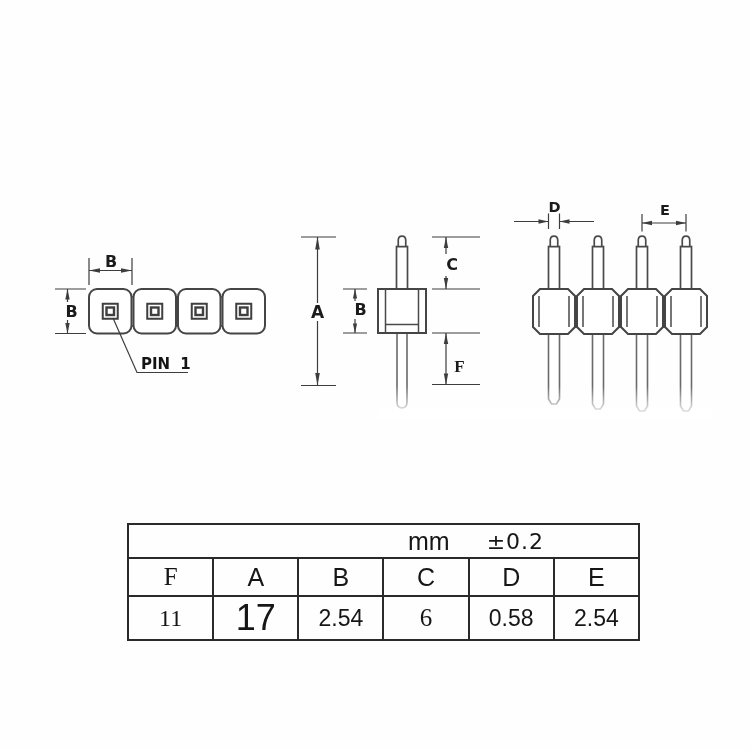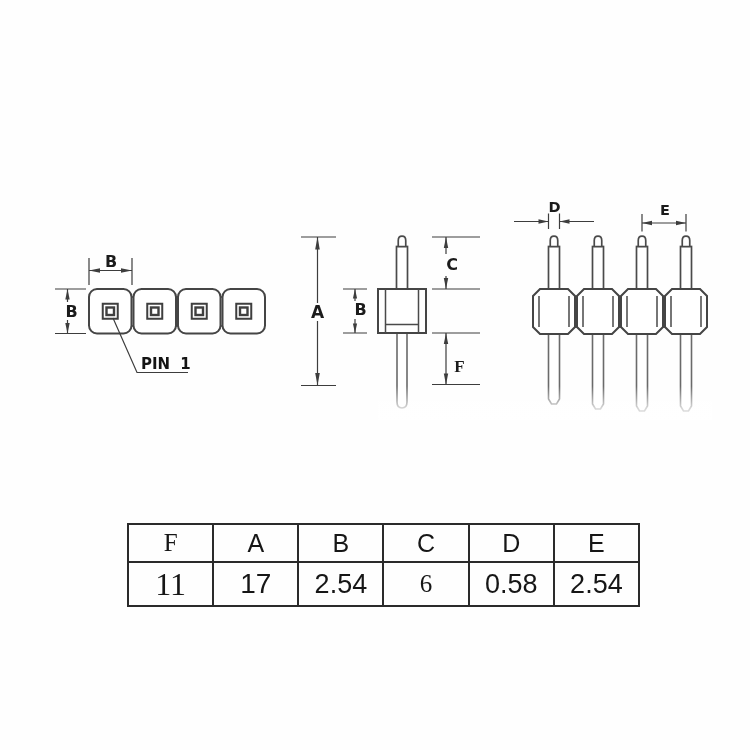--- a/index.html
+++ b/index.html
@@ -52,26 +52,26 @@
     width: 513px; border-collapse: collapse; table-layout: fixed;
     color: #161616;
   }
   table#spec td {
     border: 2px solid #2a2a2a;
     text-align: center; vertical-align: middle;
     padding: 0; overflow: hidden;
   }
   tr.unit-row td { height: 32px; border-bottom-width: 2px; }
   tr.head-row td { height: 36px; font-size: 25px; }
-  tr.value-row td { height: 42px; font-size: 27px; }
+  tr.value-row td { height: 42px; font-size: 23px; }
   .cell-sans  { font-family: "Liberation Sans", sans-serif; font-weight: 400; }
   .cell-serif { font-family: "Liberation Serif", serif; font-weight: 400; }
-  tr.value-row td.cell-serif { font-size: 32px; }
+  tr.value-row td.cell-serif { font-size: 24px; }
   tr.value-row td.c-val { font-size: 25px; }
-  tr.value-row td.a-val { font-size: 28px; }
+  tr.value-row td.a-val { font-size: 36px; }
   .unit-flex {
     display: flex; align-items: center; height: 100%;
     padding-left: 279px; gap: 37px;
   }
   .unit-txt { font-family: "Liberation Sans", sans-serif; font-size: 25px; }
   .tol-txt  { font-family: "DejaVu Sans", sans-serif; font-size: 22px; letter-spacing: 1px; }
 </style>
 </head>
 <body>
 
@@ -218,20 +218,28 @@
 <table id="spec">
   <colgroup>
         <col>
         <col>
         <col>
         <col>
         <col>
         <col>
       </colgroup>
   <tbody>
+    <tr class="unit-row">
+      <td colspan="6">
+        <div class="unit-flex">
+          <span class="unit-txt">mm</span>
+          <span class="tol-txt">±0.2</span>
+        </div>
+      </td>
+    </tr>
     <tr class="head-row">
       <td class="cell-serif">F</td>
       <td class="cell-sans">A</td>
       <td class="cell-sans">B</td>
       <td class="cell-sans">C</td>
       <td class="cell-sans">D</td>
       <td class="cell-sans">E</td>
     </tr>
     <tr class="value-row">
       <td class="cell-serif">11</td>

